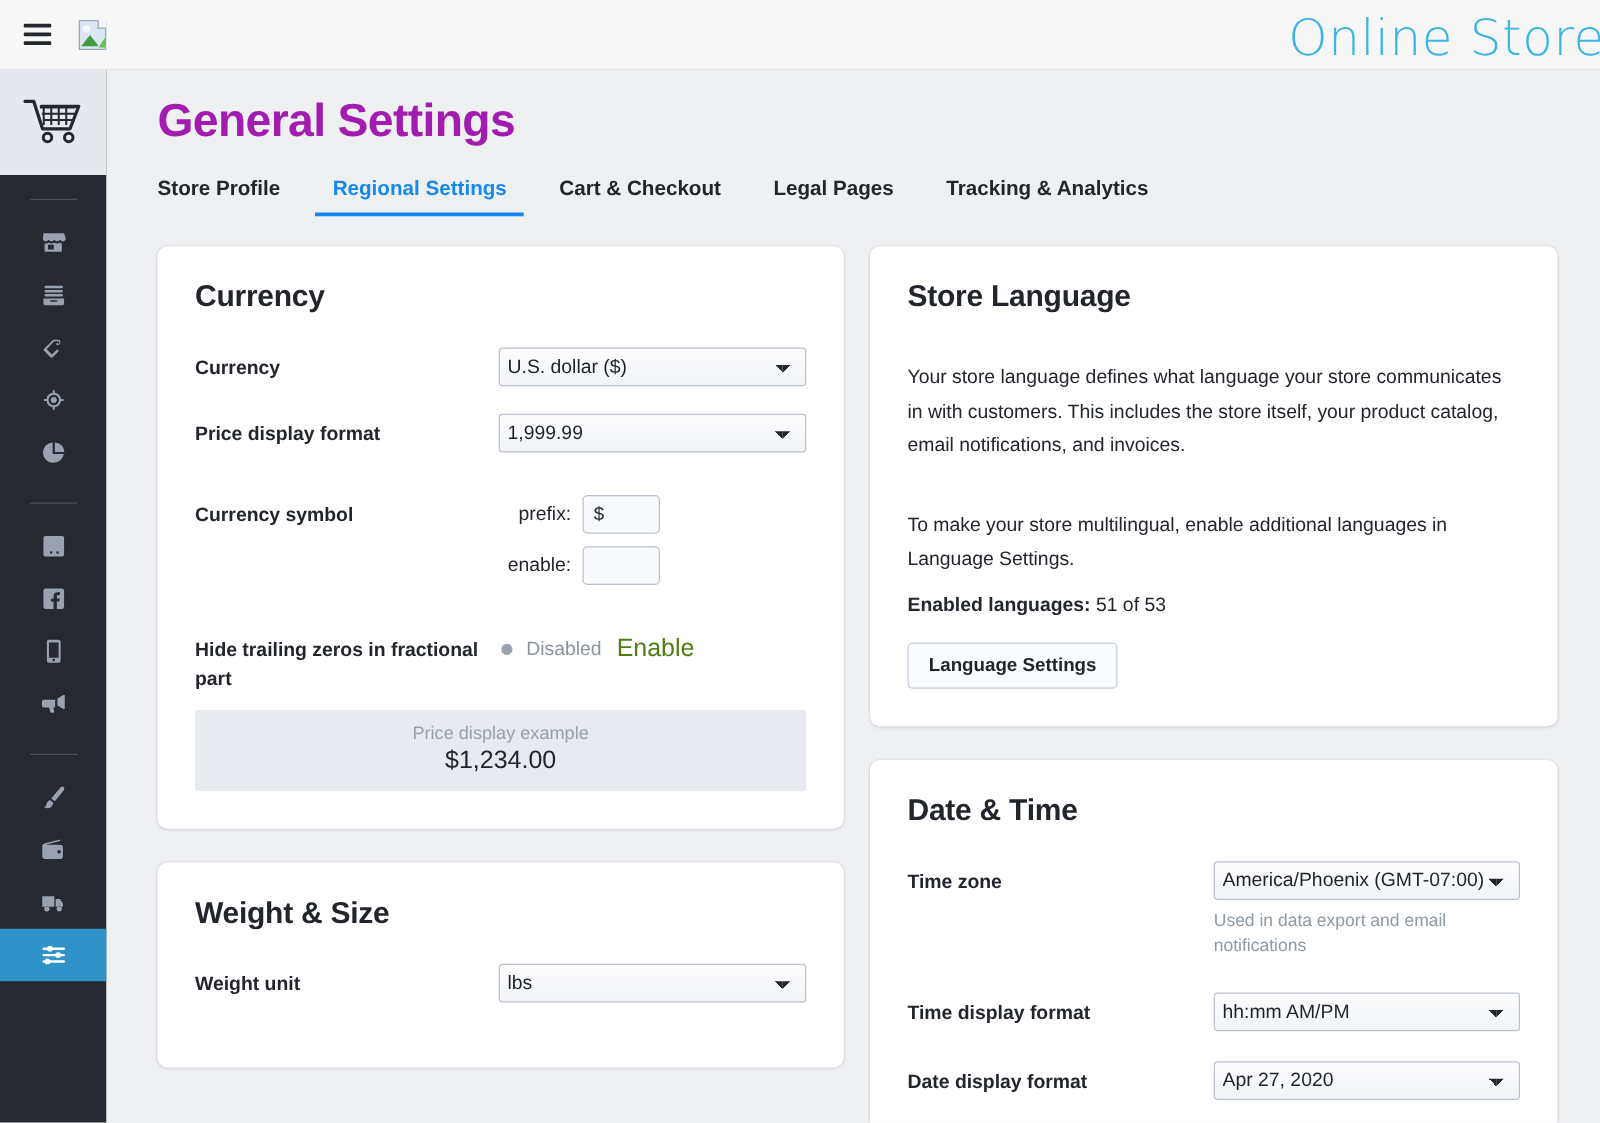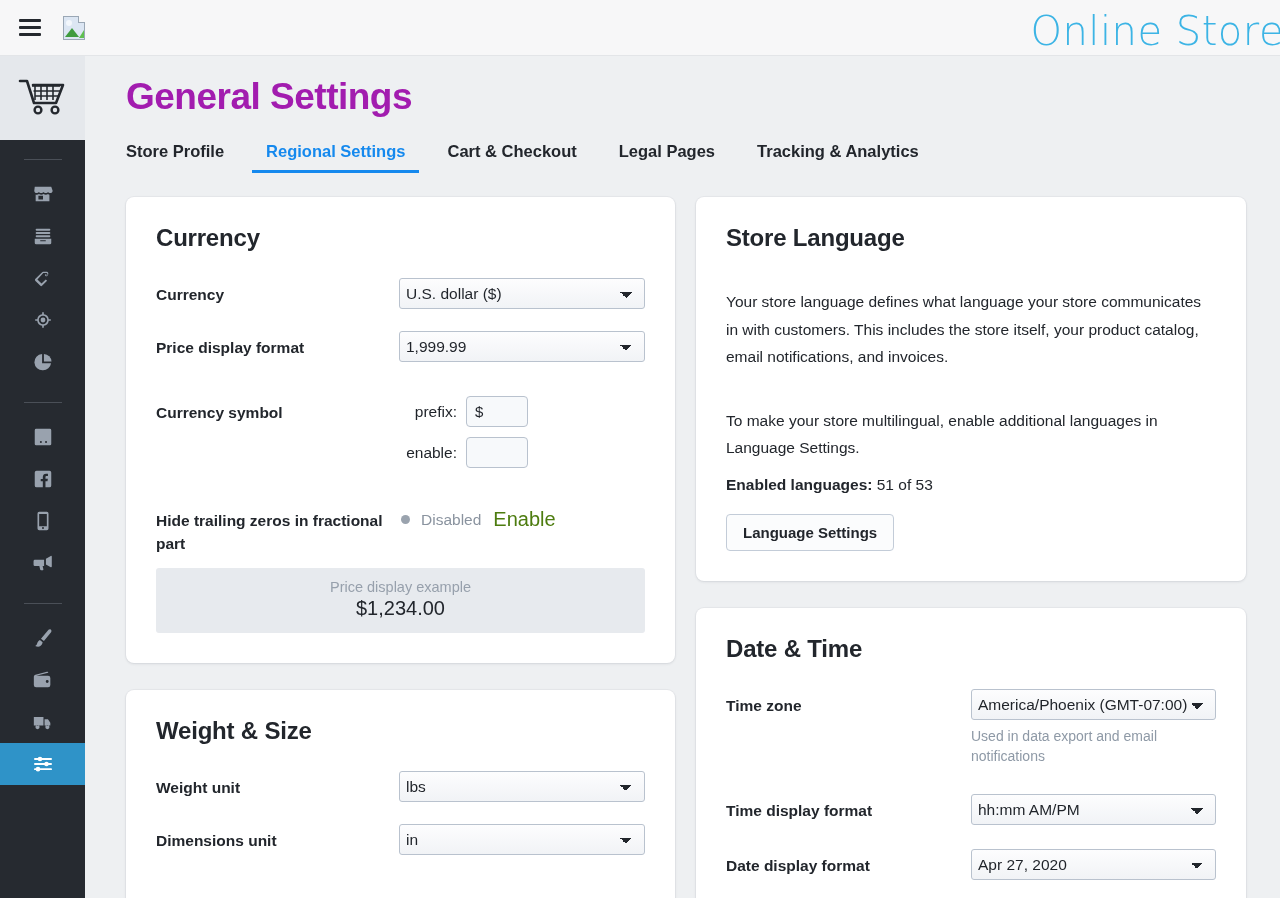--- a/index.html
+++ b/index.html
@@ -475,28 +475,20 @@
 
         <div class="row">
           <div class="row-label">Weight unit</div>
           <div class="row-ctl">
             <select class="sel">
               <option>lbs</option>
             </select>
           </div>
         </div>
 
-        <div class="row">
-          <div class="row-label">Dimensions unit</div>
-          <div class="row-ctl">
-            <select class="sel">
-              <option>in</option>
-            </select>
-          </div>
-        </div>
       </div>
 
     </div>
 
     <div class="col col-right">
 
       <div class="card">
         <div class="card-title">Store Language</div>
         <div class="para">Your store language defines what language your store communicates in with customers. This includes the store itself, your product catalog, email notifications, and invoices.</div>
         <div class="para">To make your store multilingual, enable additional languages in Language Settings.</div>

